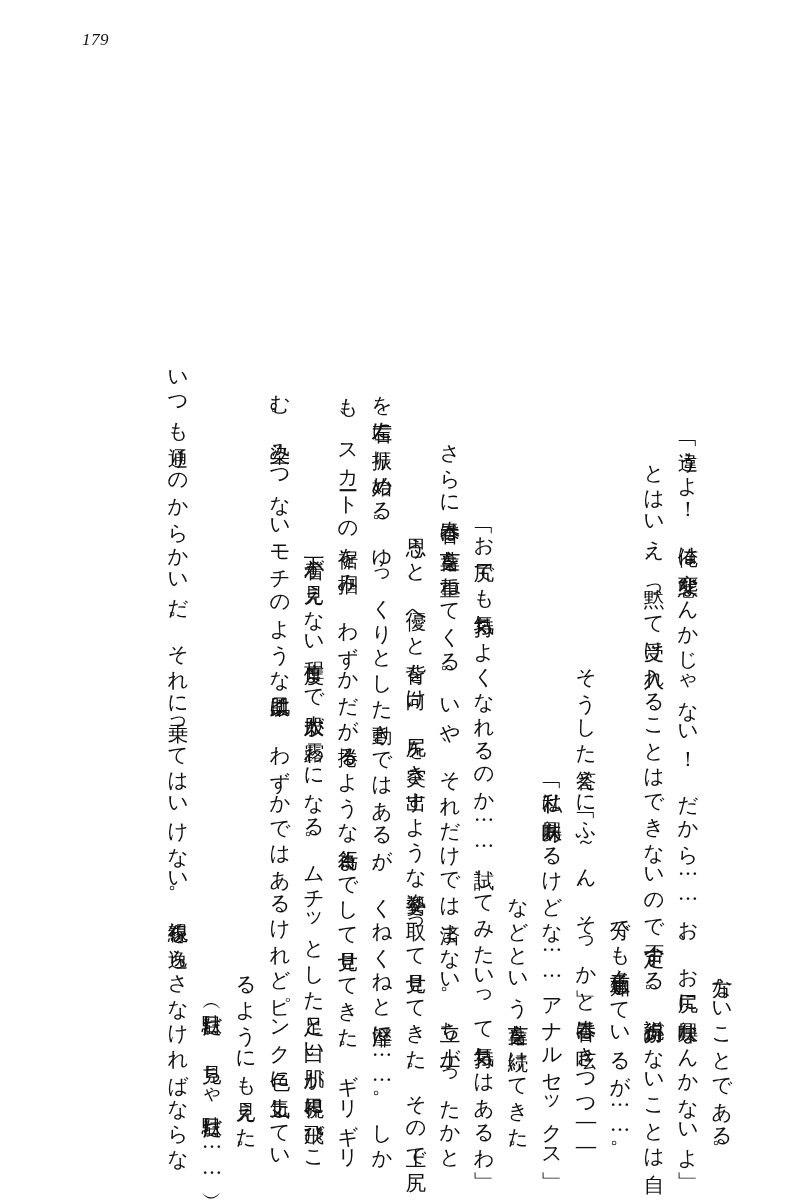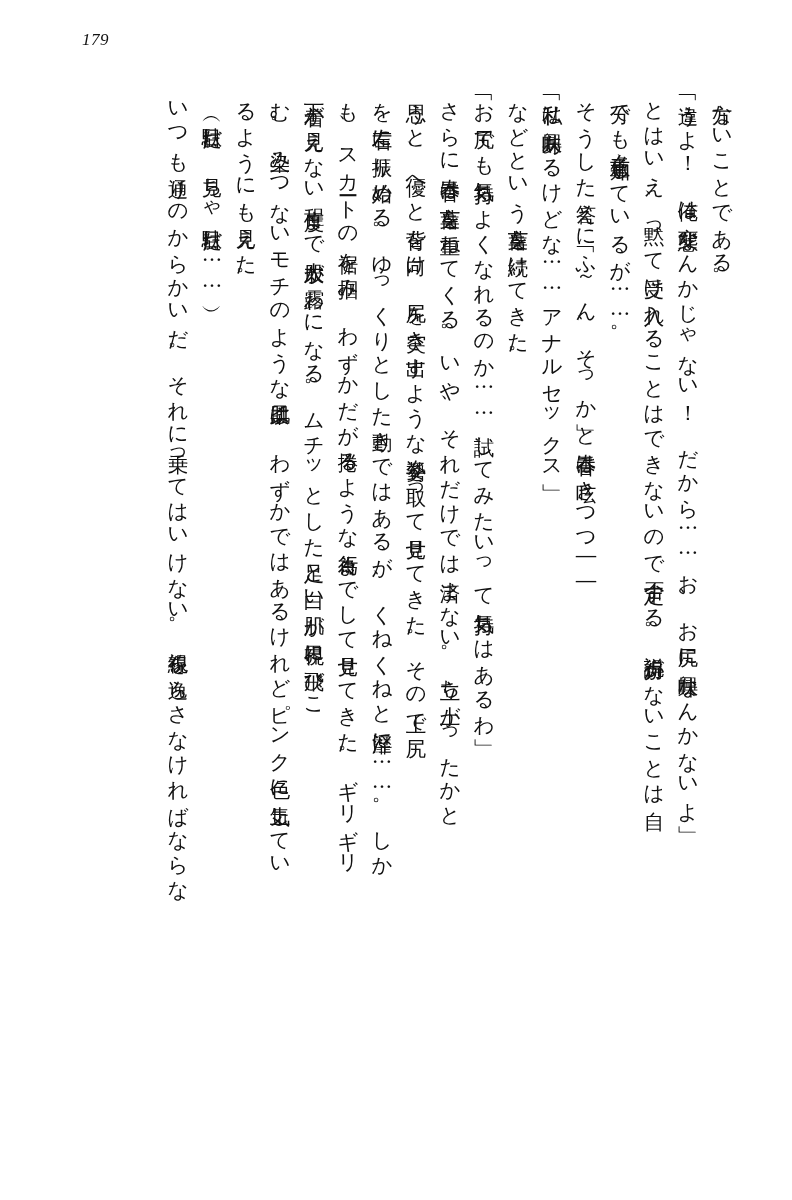--- a/index.html
+++ b/index.html
@@ -8,20 +8,21 @@
     background: #ffffff;
   }
   .page {
     position: relative;
     width: 792px;
     height: 1200px;
     background: #ffffff;
     overflow: hidden;
     font-family: "Liberation Serif", "DejaVu Serif", serif;
     color: #111111;
+    text-align: right;
   }
   .page-number {
     position: absolute;
     top: 30px;
     left: 82px;
     font-size: 17px;
     font-style: italic;
     font-family: "Liberation Serif", "DejaVu Serif", serif;
     color: #111111;
     letter-spacing: 0.5px;

